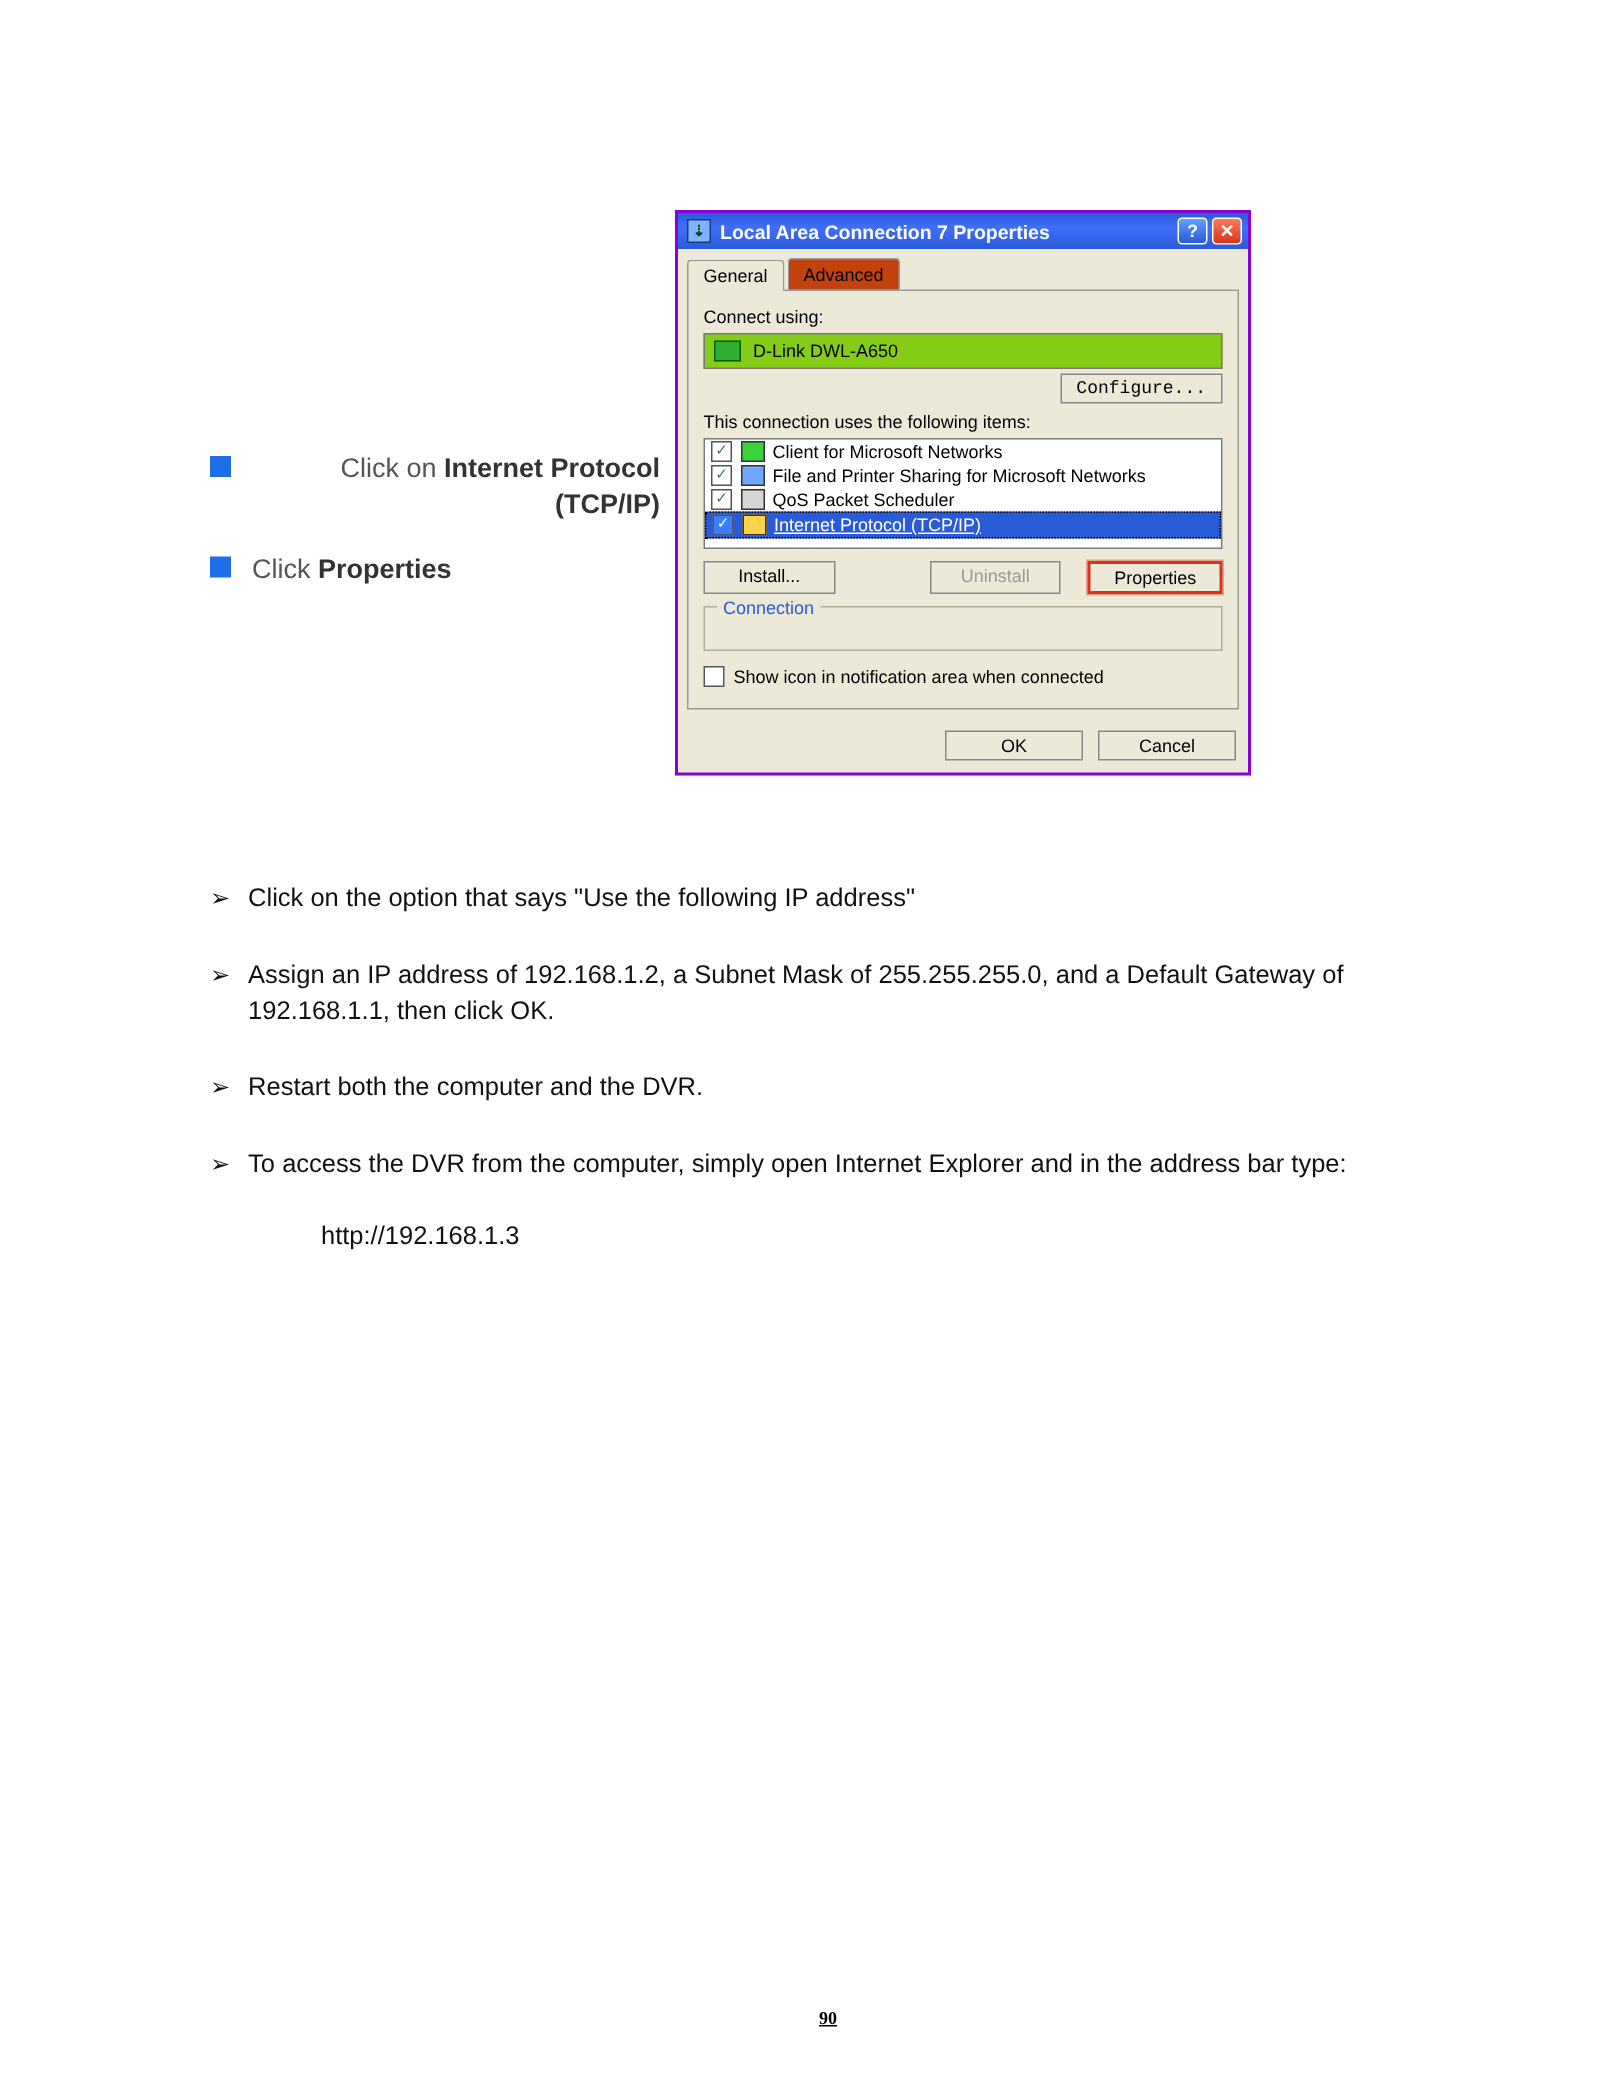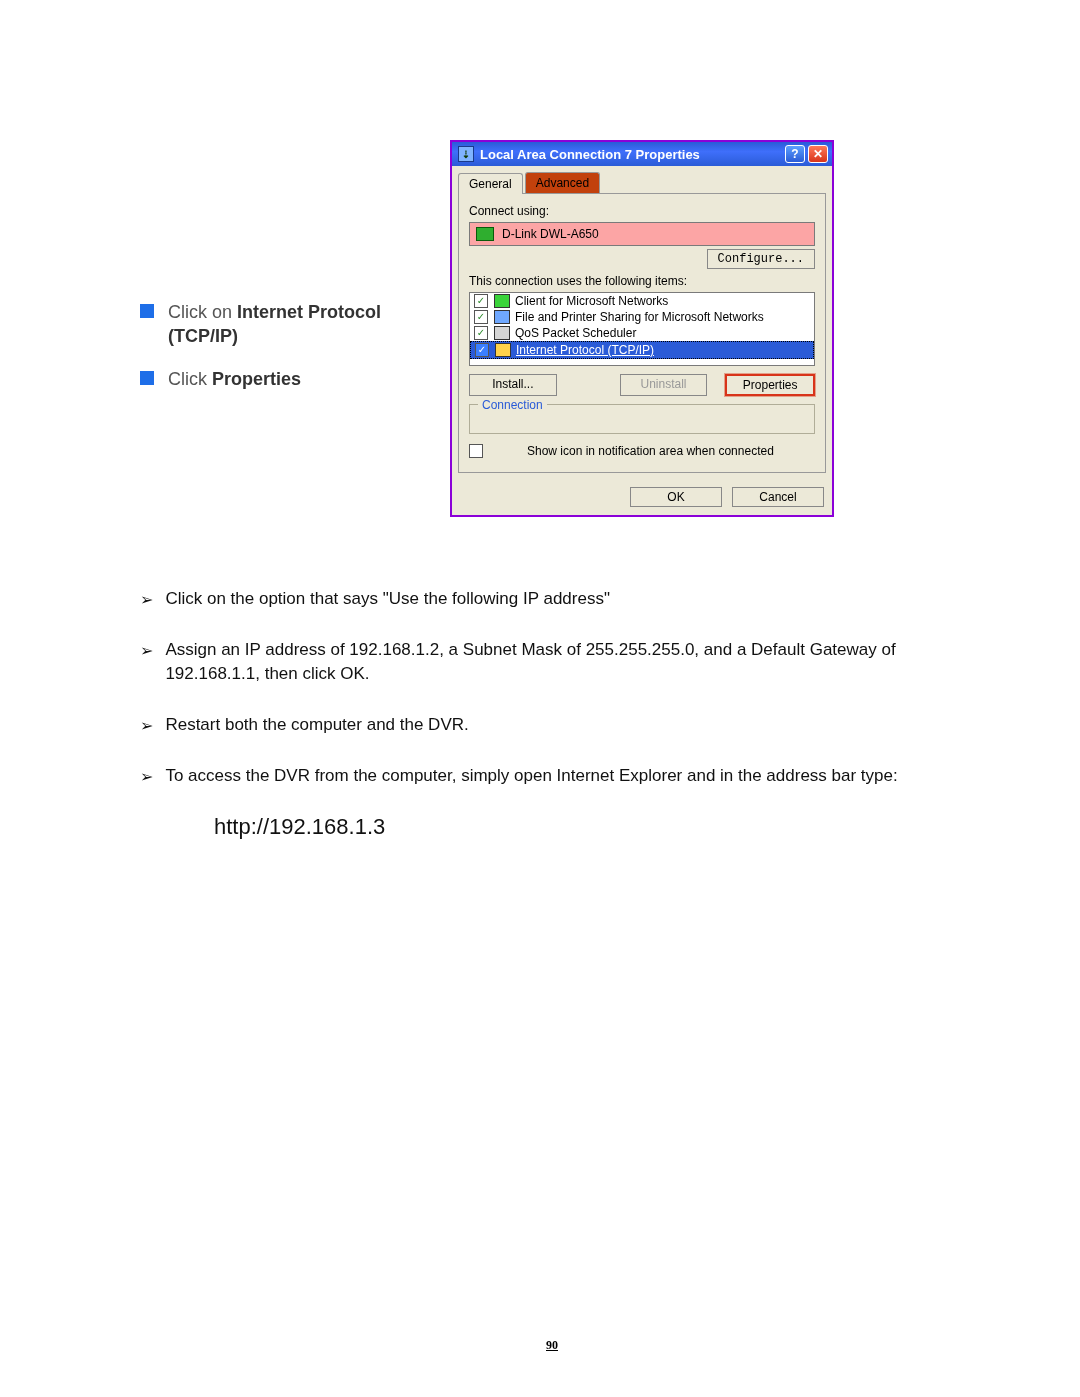--- a/index.html
+++ b/index.html
@@ -25,20 +25,21 @@
 .left-instructions {
   width: 300px;
   padding-top: 160px;
   font-size: 18px;
   color: #555;
 }
 .inst-row {
   display: flex;
   align-items: flex-start;
   margin-bottom: 18px;
+  text-align: right;
 }
 .blue-bullet {
   width: 14px;
   height: 14px;
   background: #1e6ee8;
   margin-right: 14px;
   margin-top: 4px;
   flex: none;
 }
 .inst-text { line-height: 1.35; }
@@ -98,21 +99,21 @@
 .tab.inactive { background:#c2410c;}
 .tab-body {
   margin: 0 6px 6px 6px;
   border: 1px solid #999;
   background: #ece9d8;
   padding: 10px 10px 8px 10px;
 }
 .label { margin-bottom: 4px; }
 .adapter-box {
   border: 1px solid #7a7a7a;
-  background:#fca5a5;
+  background:#84cc16;
   padding: 4px 6px;
   display:flex;
   align-items:center;
   margin-bottom: 6px;
 }
 .adapter-box .nic-icon{
   width:16px;height:12px;background:#2fae2f;border:1px solid #0a5a0a;margin-right:8px;
 }
 .btn {
   background: #ece9d8;
@@ -149,30 +150,30 @@
 .ic-qos{background:#d6d6d6;}
 .ic-tcp{background:#ffd24a;}
 .item-row.selected{background:#2a5bd7;color:#fff;border:1px dotted #000;}
 .item-row.selected .item-text{text-decoration:underline;}
 .btn-row{display:flex;gap:18px;justify-content:space-between;margin-bottom:8px;}
 .btn-row .btn{flex:1;text-align:center;}
 .btn.highlighted{border:2px solid #d8341a;box-shadow:0 0 0 1px rgba(216,52,26,.4);}
 .fieldset{border:1px solid #b0ad98;padding:6px 8px 8px 8px;margin-bottom:10px;}
 .fieldset .legend{position:relative;top:-13px;background:#ece9d8;display:inline-block;padding:0 4px;color:#2a5bd7;}
 .fieldset .desc{margin-top:-8px;line-height:1.3;}
-.show-row{display:flex;align-items:center;margin-bottom:6px;gap:38px;}
+.show-row{display:flex;align-items:center;margin-bottom:6px;}
 .show-row .cb2{width:12px;height:12px;border:1px solid #555;background:#fff;margin-right:6px;}
 .dlg-buttons{display:flex;justify-content:flex-end;gap:10px;padding:8px;}
 .dlg-buttons .btn{min-width:70px;text-align:center;}
 
 .steps{margin-top:70px;font-size:17px;color:#111;}
 .step{display:flex;align-items:flex-start;margin-bottom:26px;line-height:1.45;}
 .arrow{margin-right:12px;font-size:16px;flex:none;margin-top:1px;}
 .step-text{flex:1;}
-.address{margin-left:74px;font-size:22px;}
+.address{margin-left:74px;font-size:17px;}
 .page-number{
   position:absolute;left:0;right:0;bottom:44px;text-align:center;
   font-family:"Times New Roman",serif;font-size:12px;font-weight:bold;
   text-decoration:underline;
   padding-left:24px;
 }
 </style>
 </head>
 <body>
 

